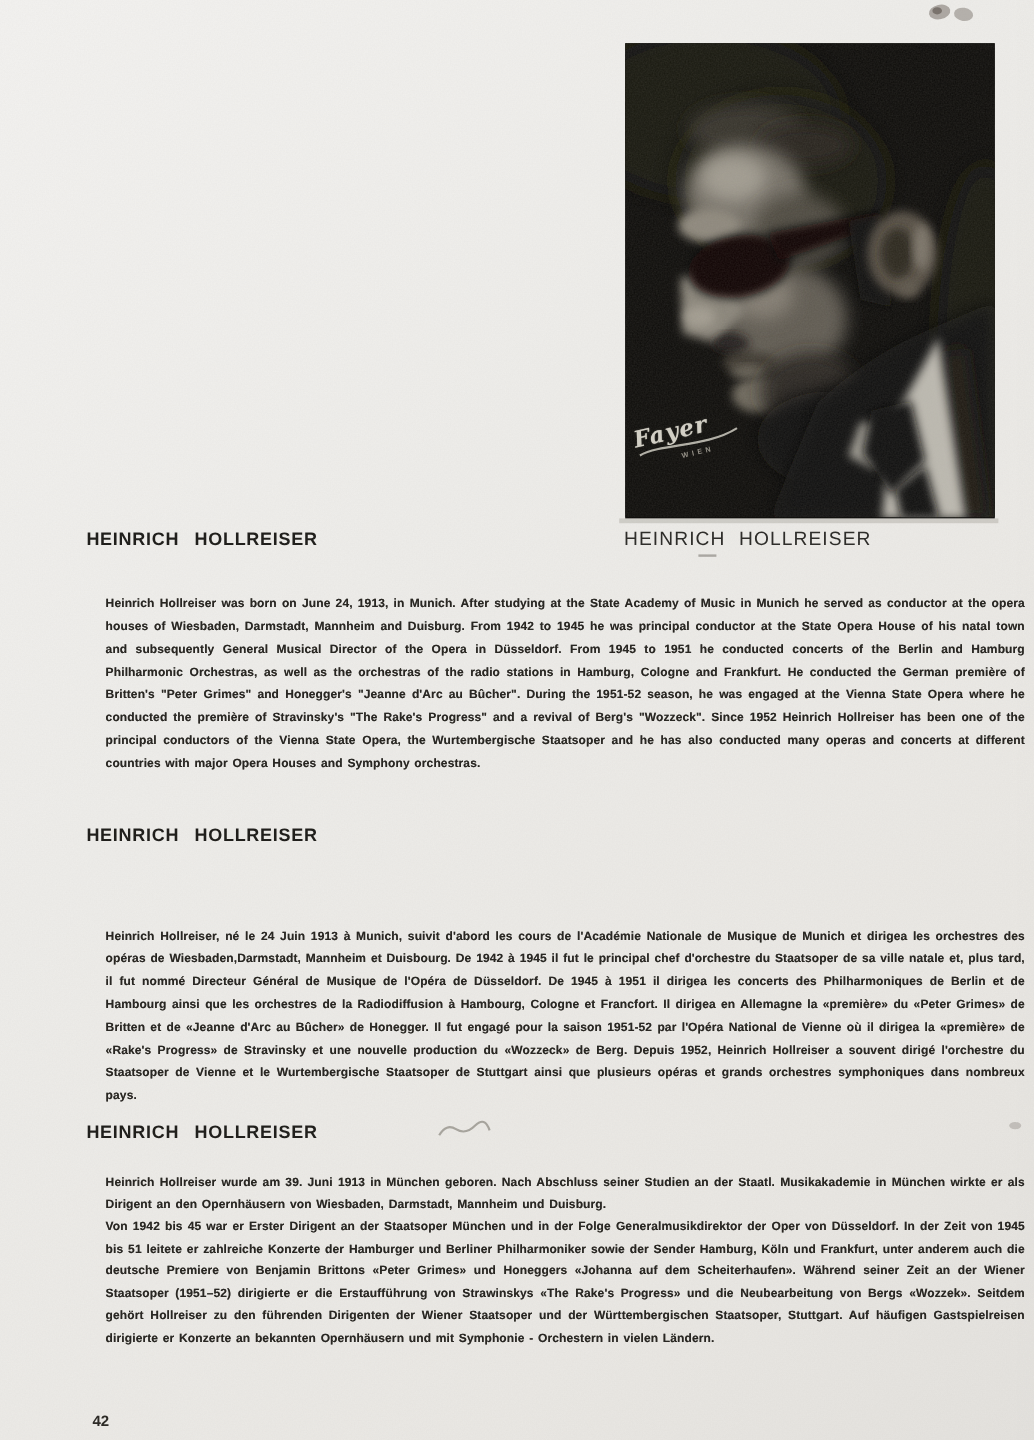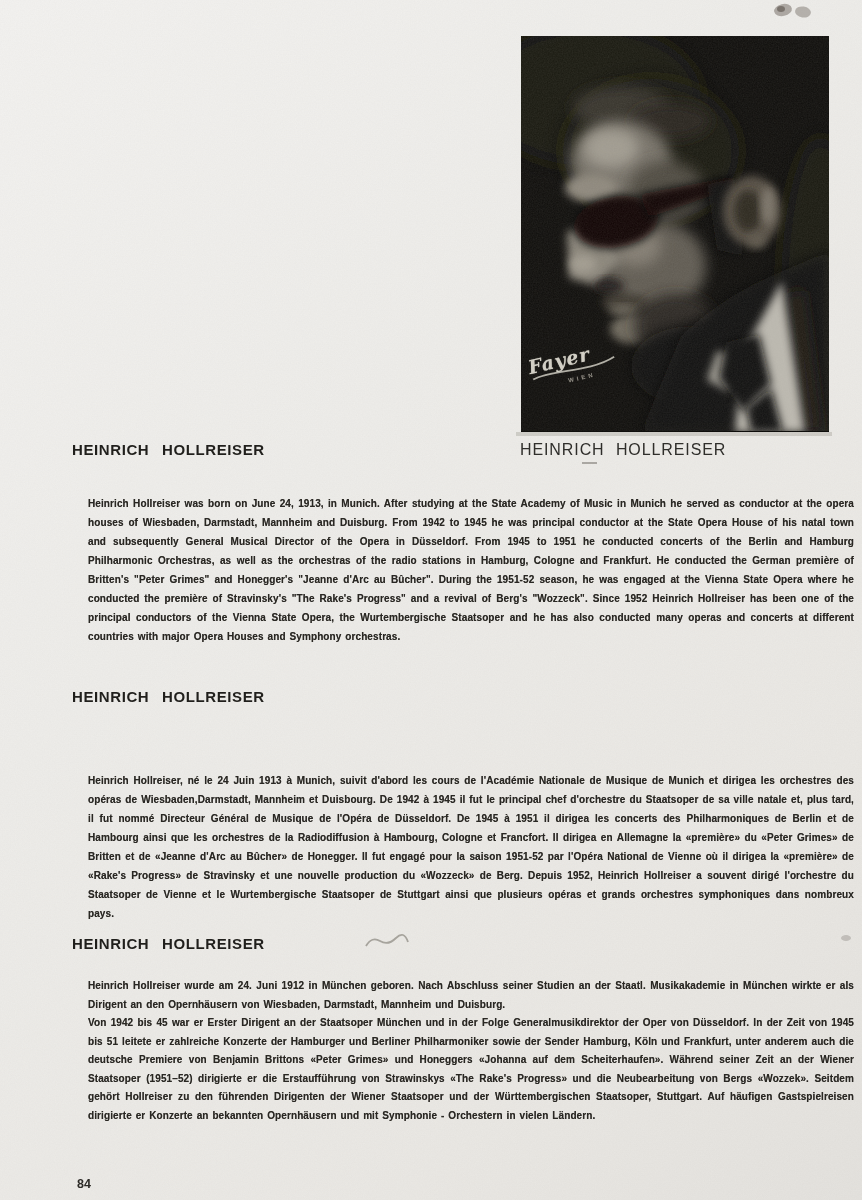--- a/index.html
+++ b/index.html
@@ -158,25 +158,25 @@
   <div class="caption-dash"></div>
 
   <h2 class="heading h-en">HEINRICH HOLLREISER</h2>
   <p class="body-text p-en">Heinrich Hollreiser was born on June 24, 1913, in Munich. After studying at the State Academy of Music in Munich he served as conductor at the opera houses of Wiesbaden, Darmstadt, Mannheim and Duisburg. From 1942 to 1945 he was principal conductor at the State Opera House of his natal town and subsequently General Musical Director of the Opera in Düsseldorf. From 1945 to 1951 he conducted concerts of the Berlin and Hamburg Philharmonic Orchestras, as well as the orchestras of the radio stations in Hamburg, Cologne and Frankfurt. He conducted the German première of Britten's "Peter Grimes" and Honegger's "Jeanne d'Arc au Bûcher". During the 1951-52 season, he was engaged at the Vienna State Opera where he conducted the première of Stravinsky's "The Rake's Progress" and a revival of Berg's "Wozzeck". Since 1952 Heinrich Hollreiser has been one of the principal conductors of the Vienna State Opera, the Wurtembergische Staatsoper and he has also conducted many operas and concerts at different countries with major Opera Houses and Symphony orchestras.</p>
 
   <h2 class="heading h-fr">HEINRICH HOLLREISER</h2>
   <p class="body-text p-fr">Heinrich Hollreiser, né le 24 Juin 1913 à Munich, suivit d'abord les cours de l'Académie Nationale de Musique de Munich et dirigea les orchestres des opéras de Wiesbaden,Darmstadt, Mannheim et Duisbourg. De 1942 à 1945 il fut le principal chef d'orchestre du Staatsoper de sa ville natale et, plus tard, il fut nommé Directeur Général de Musique de l'Opéra de Düsseldorf. De 1945 à 1951 il dirigea les concerts des Philharmoniques de Berlin et de Hambourg ainsi que les orchestres de la Radiodiffusion à Hambourg, Cologne et Francfort. Il dirigea en Allemagne la «première» du «Peter Grimes» de Britten et de «Jeanne d'Arc au Bûcher» de Honegger. Il fut engagé pour la saison 1951-52 par l'Opéra National de Vienne où il dirigea la «première» de «Rake's Progress» de Stravinsky et une nouvelle production du «Wozzeck» de Berg. Depuis 1952, Heinrich Hollreiser a souvent dirigé l'orchestre du Staatsoper de Vienne et le Wurtembergische Staatsoper de Stuttgart ainsi que plusieurs opéras et grands orchestres symphoniques dans nombreux pays.</p>
 
   <h2 class="heading h-de">HEINRICH HOLLREISER</h2>
   <div class="body-text p-de">
-    <p>Heinrich Hollreiser wurde am 24. Juni 1912 in München geboren. Nach Abschluss seiner Studien an der Staatl. Musikakademie in München wirkte er als Dirigent an den Opernhäusern von Wiesbaden, Darmstadt, Mannheim und Duisburg.</p>
+    <p>Heinrich Hollreiser wurde am 39. Juni 1913 in München geboren. Nach Abschluss seiner Studien an der Staatl. Musikakademie in München wirkte er als Dirigent an den Opernhäusern von Wiesbaden, Darmstadt, Mannheim und Duisburg.</p>
     <p>Von 1942 bis 45 war er Erster Dirigent an der Staatsoper München und in der Folge Generalmusikdirektor der Oper von Düsseldorf. In der Zeit von 1945 bis 51 leitete er zahlreiche Konzerte der Hamburger und Berliner Philharmoniker sowie der Sender Hamburg, Köln und Frankfurt, unter anderem auch die deutsche Premiere von Benjamin Brittons «Peter Grimes» und Honeggers «Johanna auf dem Scheiterhaufen». Während seiner Zeit an der Wiener Staatsoper (1951–52) dirigierte er die Erstaufführung von Strawinskys «The Rake's Progress» und die Neubearbeitung von Bergs «Wozzek». Seitdem gehört Hollreiser zu den führenden Dirigenten der Wiener Staatsoper und der Württembergischen Staatsoper, Stuttgart. Auf häufigen Gastspielreisen dirigierte er Konzerte an bekannten Opernhäusern und mit Symphonie - Orchestern in vielen Ländern.</p>
   </div>
 
-  <div class="page-number">84</div>
+  <div class="page-number">42</div>
 
   <svg class="marks" width="862" height="1200">
     <ellipse cx="783" cy="10" rx="9" ry="6" fill="rgba(75,66,58,.40)" transform="rotate(-12 783 10)"></ellipse>
     <ellipse cx="781" cy="9" rx="4" ry="3" fill="rgba(58,49,42,.45)"></ellipse>
     <ellipse cx="803" cy="12" rx="8" ry="5.5" fill="rgba(75,66,58,.35)" transform="rotate(8 803 12)"></ellipse>
     <path d="M366,946 q6,-10 14,-5 t16,-3 t12,4" stroke="rgba(100,95,86,.5)" stroke-width="1.8" fill="none"></path>
     <ellipse cx="846" cy="938" rx="5" ry="3" fill="rgba(110,104,95,.3)"></ellipse>
     <rect x="516" y="432" width="316" height="4" fill="rgba(120,114,105,.25)"></rect>
   </svg>
 

